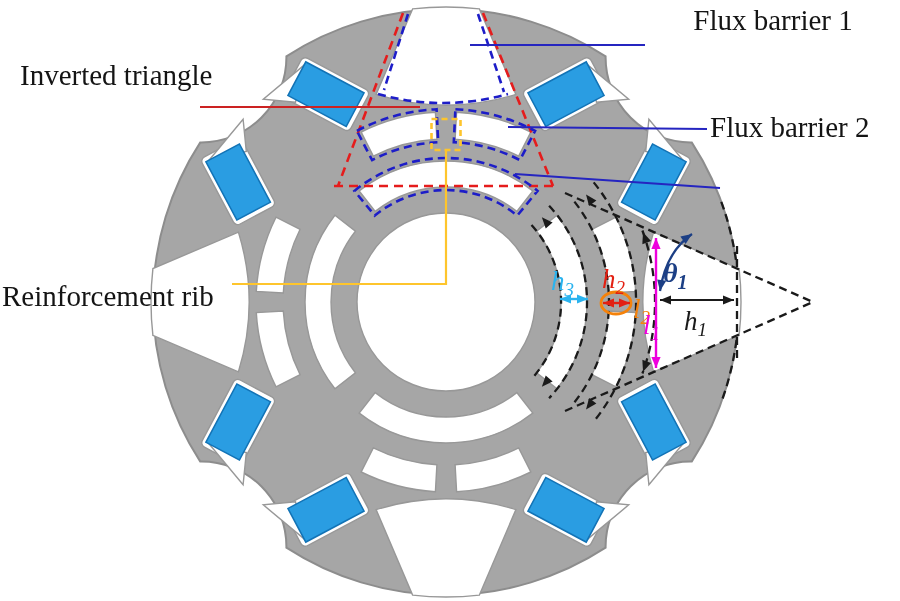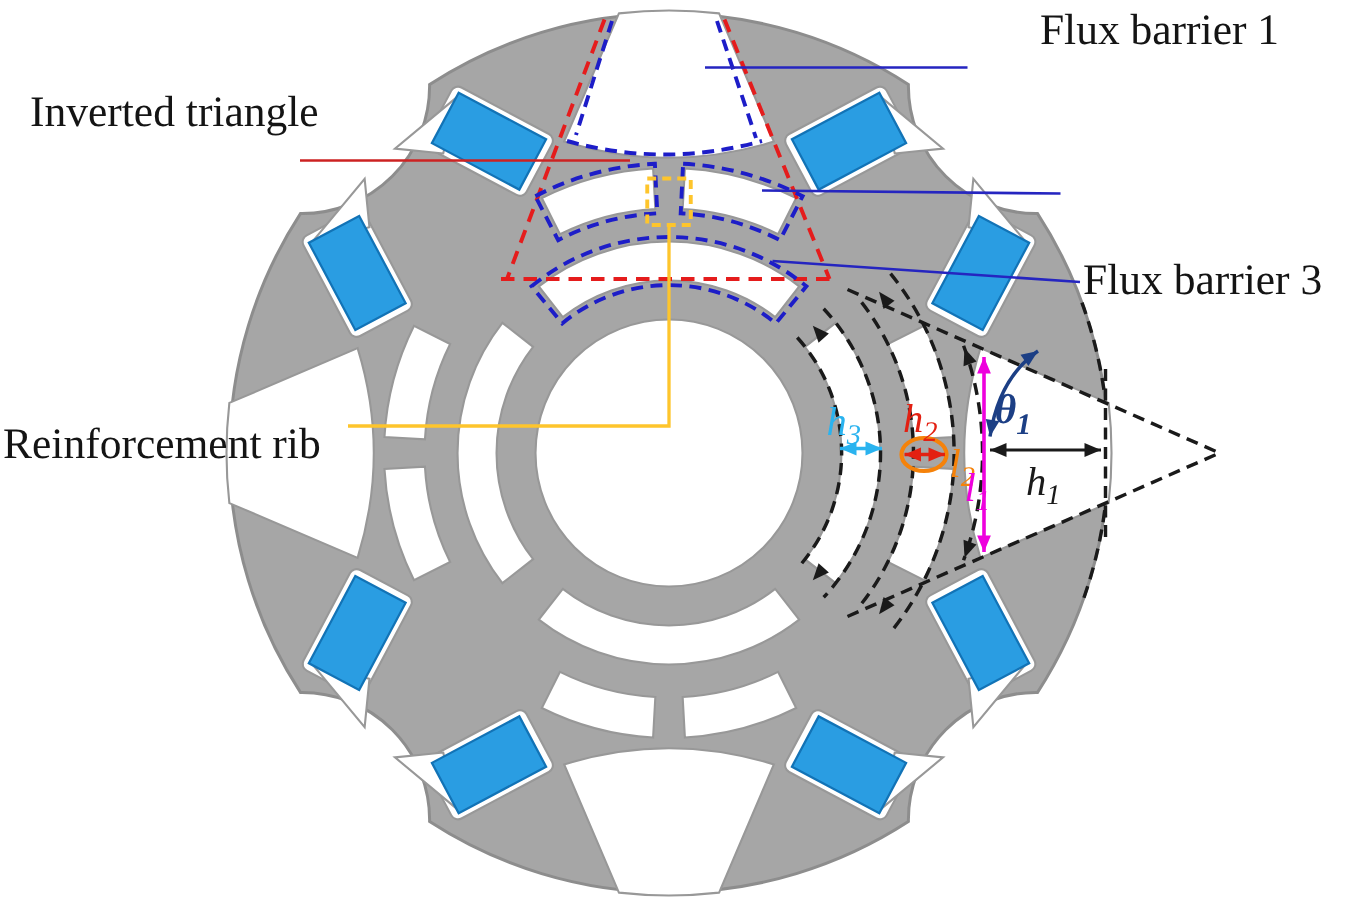--- a/index.html
+++ b/index.html
@@ -121,16 +121,16 @@
       <text class="dim-label" x="633" y="318" fill="#f5820a"><tspan>l</tspan><tspan class="sub" dy="6">2</tspan></text>
       <text class="dim-label" x="643" y="334" fill="#ee00dd"><tspan>l</tspan><tspan class="sub" dy="6">1</tspan></text>
       <text class="dim-label" x="684" y="330" fill="#1a1a1a"><tspan>h</tspan><tspan class="sub" dy="6">1</tspan></text>
       <text class="dim-theta" x="663" y="282" fill="#1c3f85"><tspan>θ</tspan><tspan class="sub" dy="7" style="font-size:20px">1</tspan></text>
     </g>
   </svg>
 
   <div class="callout c-fb1">
     <span>Flux barrier 1</span><br>
   </div>
-  <div class="callout c-fb3">Flux barrier 3</div>
+  <div class="callout c-fb2">Flux barrier 2</div>
   <div class="callout c-inv">Inverted triangle</div>
   <div class="callout c-rib">Reinforcement rib</div>
 </div>
 
 </body></html>

